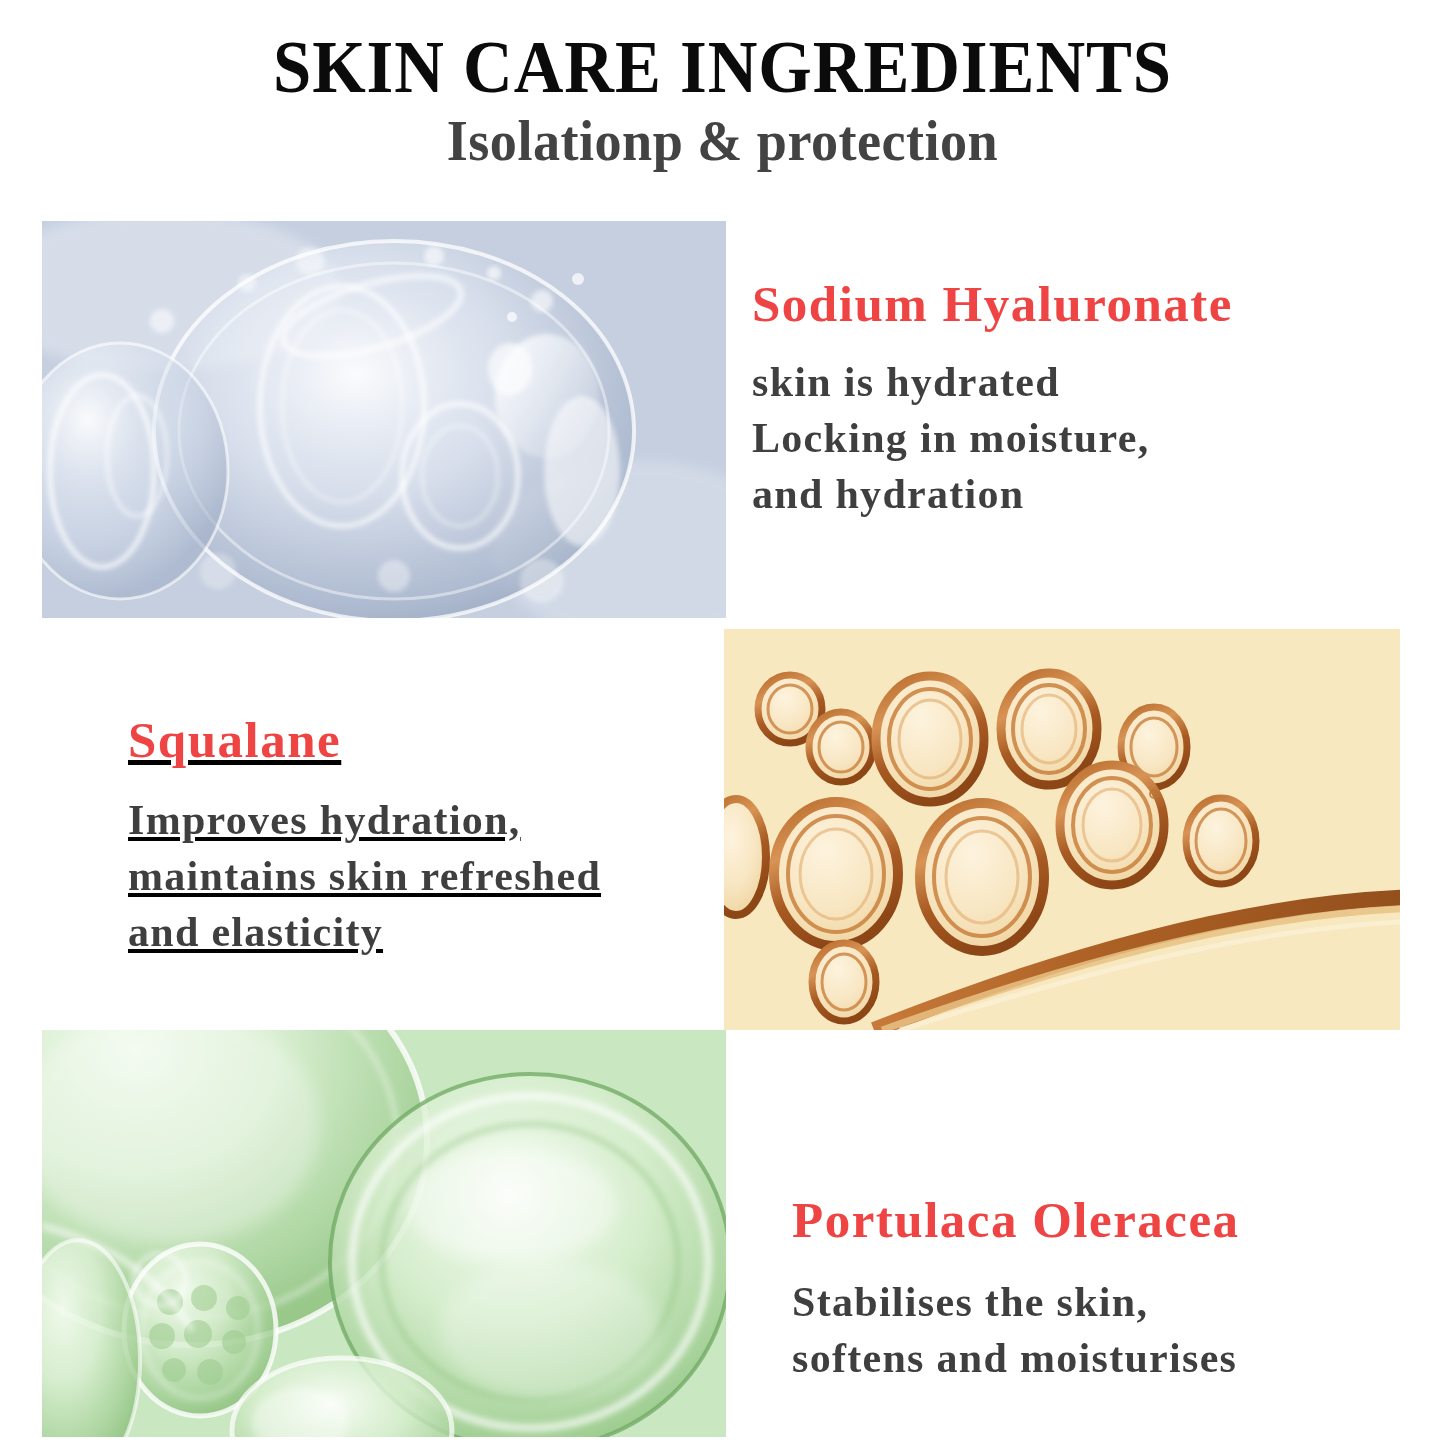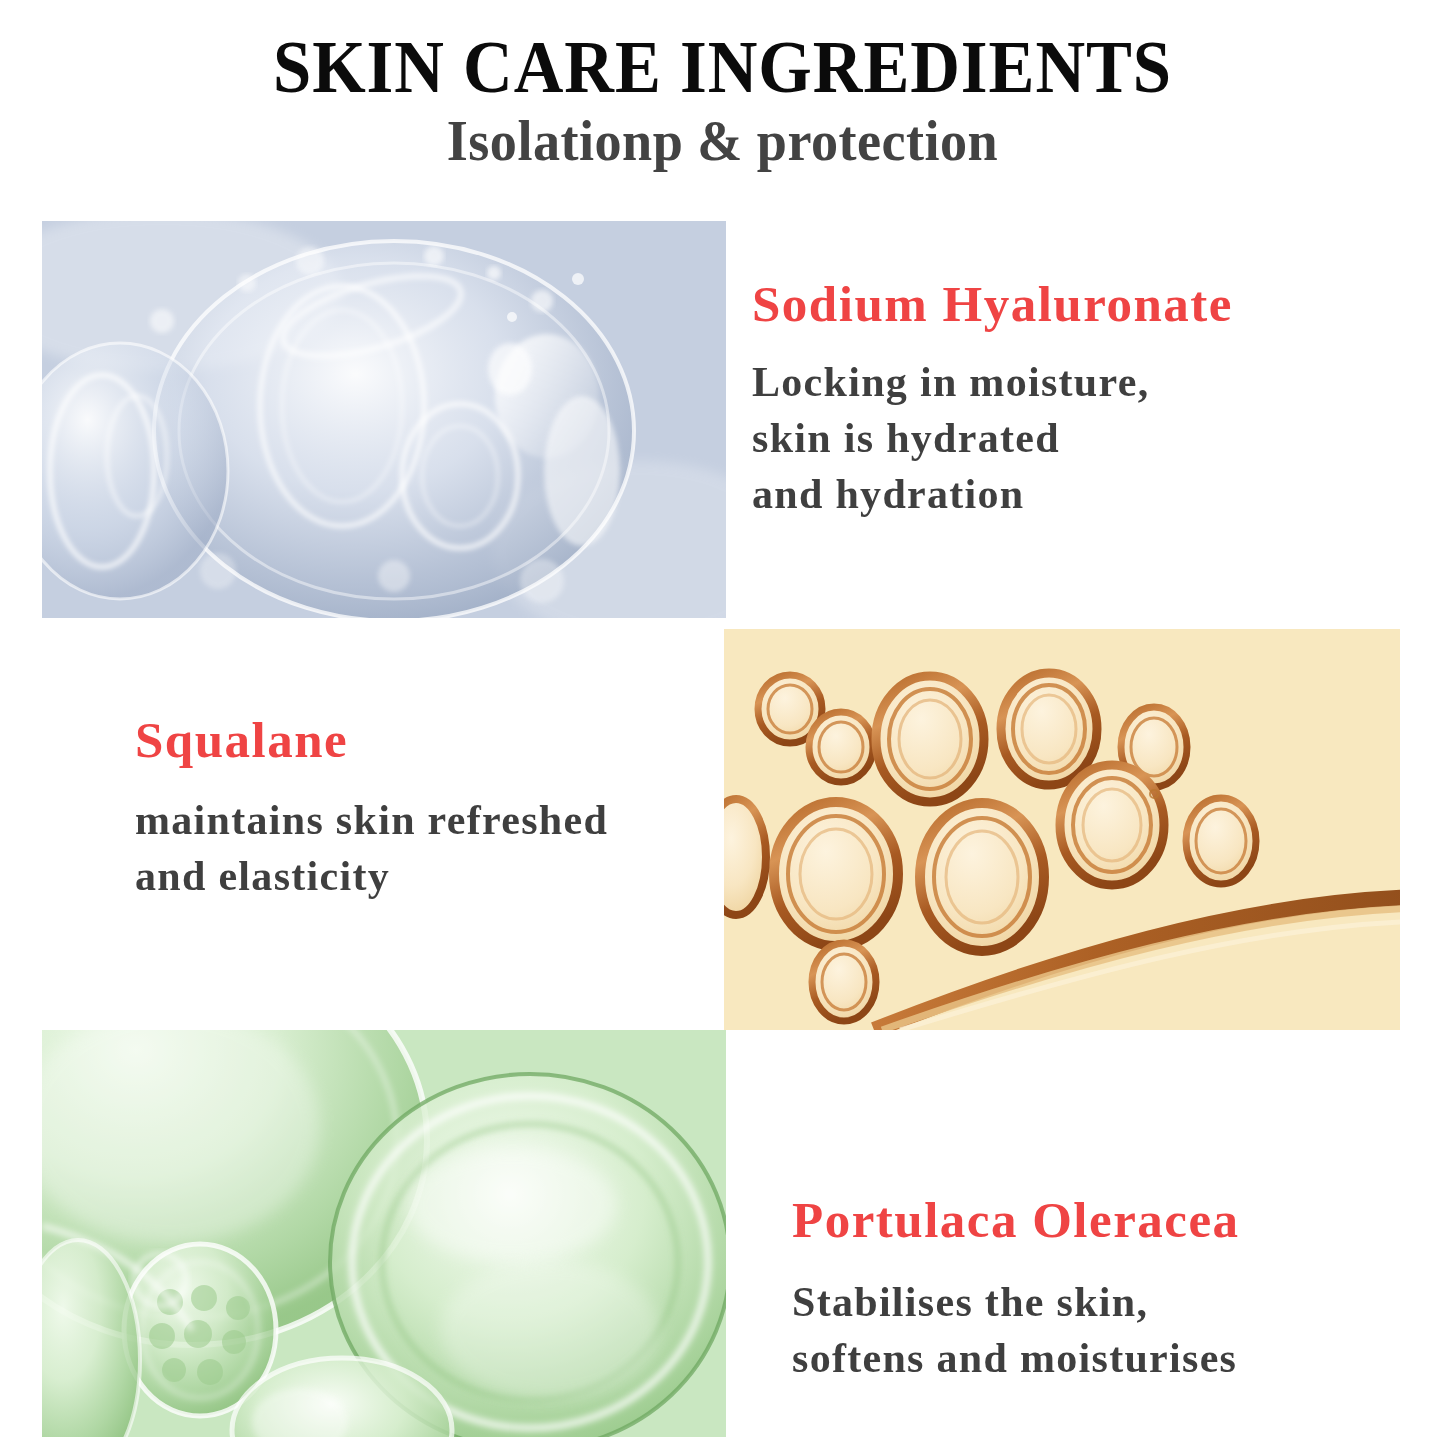--- a/index.html
+++ b/index.html
@@ -76,21 +76,21 @@
     font-weight:700;
     font-size:42px;
     line-height:56px;
     letter-spacing:1.3px;
     color:#3f3f3f;
     margin:0;
     white-space:nowrap;
   }
   #block-sodium{left:752px;top:276px;}
   #block-sodium .ing-desc-wrap{margin-top:22px;}
-  #block-squalane{left:135px;top:712px;}
+  #block-squalane{left:128px;top:712px;text-decoration:underline;}
   #block-squalane .ing-desc-wrap{margin-top:24px;}
   #block-portulaca{left:792px;top:1192px;}
   #block-portulaca .ing-desc-wrap{margin-top:26px;}
 </style>
 </head>
 <body>
 
 <div class="page">
 
   <div class="title">SKIN CARE INGREDIENTS</div>
@@ -153,22 +153,22 @@
       <circle cx="470" cy="96" r="5" fill="#ffffff" opacity=".7"></circle>
       <circle cx="352" cy="355" r="16" fill="#ffffff" opacity=".4" filter="url(#bblur)"></circle>
       <circle cx="500" cy="360" r="22" fill="#ffffff" opacity=".35" filter="url(#bblur)"></circle>
       <circle cx="176" cy="350" r="18" fill="#ffffff" opacity=".3" filter="url(#bblur)"></circle>
     </svg>
   </div>
 
   <div class="block" id="block-sodium">
     <p class="ing-title">Sodium Hyaluronate</p>
     <div class="ing-desc-wrap">
+      <p class="ing-desc">skin is hydrated</p>
       <p class="ing-desc">Locking in moisture,</p>
-      <p class="ing-desc">skin is hydrated</p>
       <p class="ing-desc">and hydration</p>
     </div>
   </div>
 
   <div class="photo" id="photo-amber">
     <svg viewBox="0 0 676 401" preserveAspectRatio="none">
       <defs>
         <radialGradient id="oilFill" cx="42%" cy="34%" r="66%">
           <stop offset="0%" stop-color="#fdf3de"></stop>
           <stop offset="62%" stop-color="#f8e6c2"></stop>
@@ -241,20 +241,21 @@
         <ellipse cx="120" cy="353" rx="32" ry="39" fill="url(#oilFill)" stroke="url(#oilRing)" stroke-width="7"></ellipse>
         <ellipse cx="120" cy="353" rx="22" ry="28" fill="none" stroke="#c9803c" stroke-width="3" opacity=".8"></ellipse>
       </g>
       <circle cx="430" cy="165" r="4" fill="none" stroke="#b9762f" stroke-width="2" opacity=".8"></circle>
     </svg>
   </div>
 
   <div class="block" id="block-squalane">
     <p class="ing-title">Squalane</p>
     <div class="ing-desc-wrap">
+      <p class="ing-desc">Improves hydration,</p>
       <p class="ing-desc">maintains skin refreshed</p>
       <p class="ing-desc">and elasticity</p>
     </div>
   </div>
 
   <div class="photo" id="photo-green">
     <svg viewBox="0 0 684 407" preserveAspectRatio="none">
       <defs>
         <radialGradient id="gr1" cx="38%" cy="28%" r="72%">
           <stop offset="0%" stop-color="#f2fbee" stop-opacity=".95"></stop>

